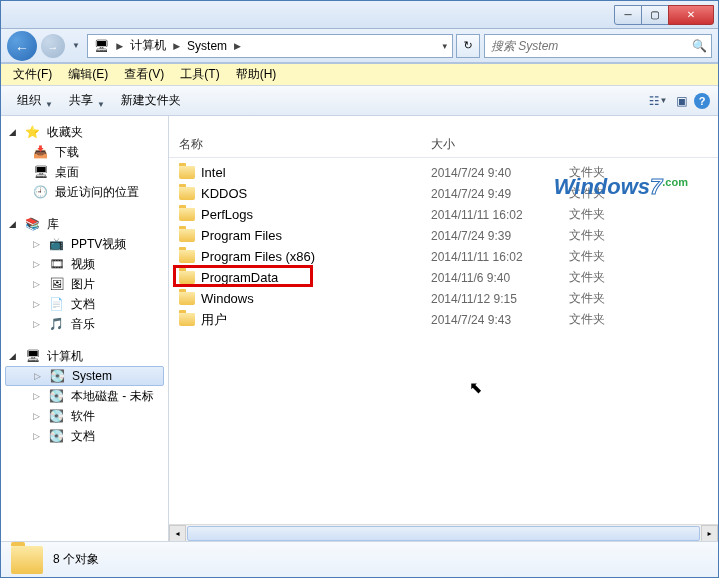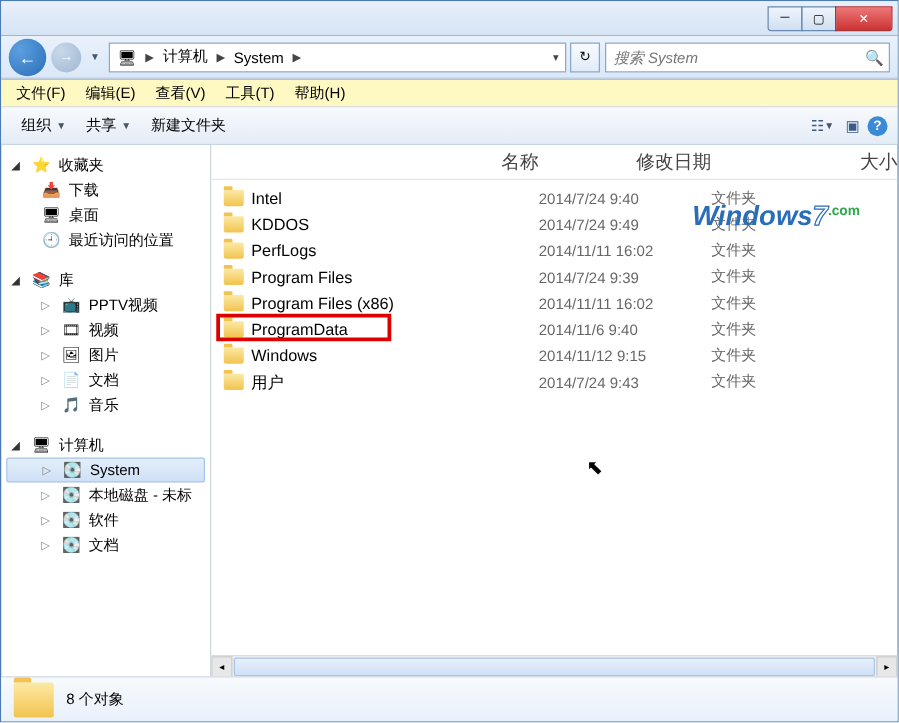--- a/index.html
+++ b/index.html
@@ -27,40 +27,40 @@
 .search-ico { color: #6a8cc0; font-size: 12px; }
 
 .hline { height: 1px; background: #b0c4de; }
 
 
 .menubar { height: 22px; background: #fef9c3; display: flex; align-items: center; padding: 0 4px; font-size: 12px; border-bottom: 1px solid #d0d8e4; }
 .menubar span { padding: 2px 8px; cursor: pointer; }
 
 
 .toolbar { height: 30px; background: linear-gradient(#f7fafd, #e4ecf6); display: flex; align-items: center; padding: 0 8px; font-size: 12px; border-bottom: 1px solid #c6d4e6; }
-.tool-item { padding: 3px 8px; display: flex; align-items: center; gap: 4px; cursor: pointer; }
+.tool-item { padding: 3px 8px; display: flex; align-items: flex-end; gap: 4px; cursor: pointer; }
 .tool-drop { font-size: 8px; color: #456; }
 .spacer { flex: 1; }
 .tool-ico { width: 24px; height: 24px; display: flex; align-items: center; justify-content: center; cursor: pointer; font-size: 12px; color: #3a5a8a;}
 .tool-ico.help { color:#fff; background:#3a8ad8; border-radius:50%; width:16px; height:16px; font-size:11px; font-weight:bold;}
 
 
 .body { flex: 1; display: flex; overflow: hidden; }
 .nav { width: 168px; border-right: 1px solid #d0d8e4; overflow-y: auto; padding: 6px 0; font-size: 12px; }
 .nav-group { margin-bottom: 12px; }
 .nav-head, .nav-item { display: flex; align-items: center; padding: 2px 4px 2px 20px; gap: 6px; cursor: pointer; height: 20px; }
 .nav-head { font-weight: normal; padding-left: 8px; }
 .nav-item { padding-left: 32px; }
 .nav-item.sel { background: linear-gradient(#e4eefb, #cfe0f6); border: 1px solid #a0c0e8; border-radius: 2px; margin: 0 4px; padding-left: 28px; }
 .nav-ico { width: 16px; height: 16px; display: inline-flex; align-items:center; justify-content:center; font-size:12px;}
 .tri { font-size: 9px; color: #888; width: 10px; display: inline-block; }
 .tri.open { color: #333; }
 
 .content { flex: 1; display: flex; flex-direction: column; overflow: hidden; position: relative; }
-.cols { display: flex; font-size: 15px; color: #444; border-bottom: 1px solid #e4e8ee; padding: 4px 0 4px 10px; text-align: right; }
+.cols { display: flex; font-size: 12px; color: #444; border-bottom: 1px solid #e4e8ee; padding: 20px 0 4px 10px; }
 .col-name { width: 252px; }
 .col-date { width: 138px; }
 .col-type { width: 112px; }
 .col-size { flex: 1; }
 .rows { flex: 1; overflow: auto; padding-top: 4px; position: relative; }
 .row { display: flex; align-items: center; font-size: 13px; padding: 1px 0 1px 10px; height: 21px; cursor: pointer; }
 .cell-name { width: 252px; display: flex; align-items: center; gap: 6px; }
 .cell-date { width: 138px; color: #666; font-size: 12px; }
 .cell-type { width: 112px; color: #666; font-size: 12px; }
 .folder-ico { width: 16px; height: 13px; background: linear-gradient(#fce9a5, #f2c34e); border-radius: 1px 1px 2px 2px; position: relative; }
@@ -222,21 +222,20 @@
             <span class="tri">▷</span>
             <span class="nav-ico">💽</span>
             <span>文档</span>
           </div>
       </div>
     </div>
 
     <div class="content">
       <div class="cols">
         <div class="col-name">名称</div>
-        <div class="col-date">修改日期</div>
         <div class="col-size">大小</div>
       </div>
       <div class="rows" id="rows">
         <div class="watermark"><span class="w">W</span><span class="w">indows</span><span class="seven">7</span><span class="en">.com</span></div>
         <span class="cursor" style="left:300px; top:220px;">⬉</span>
       <div class="row">
             <div class="cell-name">
               <span class="folder-ico"></span>
               <span>Intel</span>
             </div>

